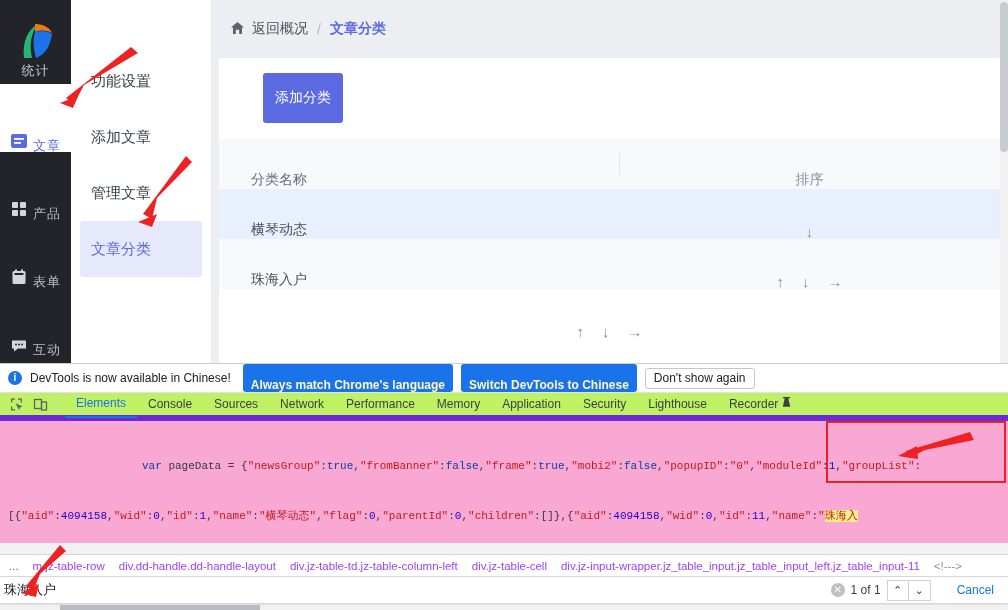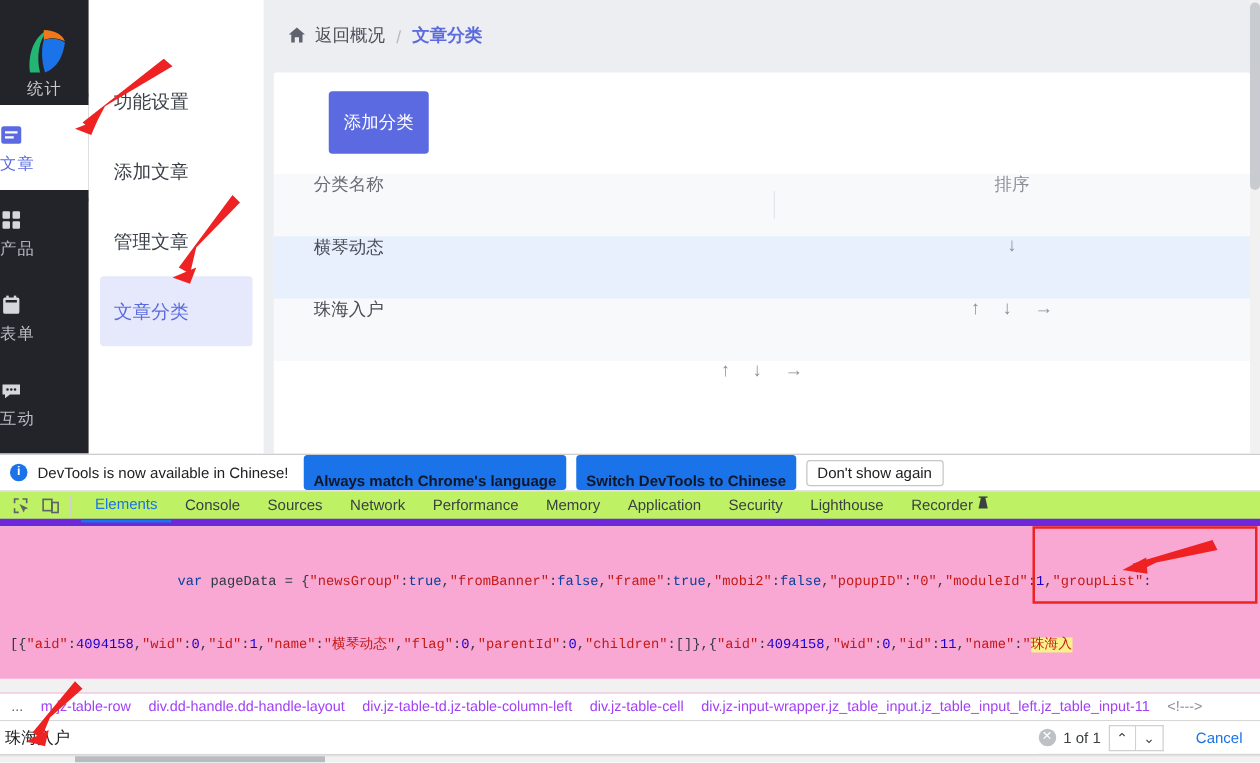--- a/index.html
+++ b/index.html
@@ -23,22 +23,22 @@
   }
   .rail-logo {
     height: 84px; display: flex; align-items: center; justify-content: center;
     position: relative;
   }
   .rail-logo-label {
     position: absolute; bottom: 4px; left: 0; right: 0; text-align: center;
     font-size: 13px; color: #c8cad0; letter-spacing: 1px;
   }
   .rail-item {
-    height: 68px; display: flex; flex-direction: column;
-    align-items: flex-start; justify-content: center; gap: 5px;
+    height: 68px; display: flex; flex-direction: row;
+    align-items: flex-end; justify-content: center; gap: 5px;
     color: #b9bcc4; font-size: 13px; cursor: pointer; position: relative;
   }
   .rail-item.active {
     background: #fff; color: #5b6ae0;
   }
   .rail-item .glyph { display: block; line-height: 1; }
   .rail-item .lbl { line-height: 1; letter-spacing: 1px; }
   .rail-item.active .lbl { color: #5b6ae0; }
   
   .rail-item.active::before,
@@ -83,21 +83,21 @@
     position: relative;
   }
   .add-btn {
     margin: 15px 0 0 44px; width: 80px; height: 50px;
     background: #5b6ae0; color: #fff; border: none; border-radius: 3px;
     font-size: 14px; font-family: "Liberation Sans", sans-serif;
     cursor: pointer;
   }
   .tbl { width: 100%; margin-top: 16px; }
   .trow {
-    display: flex; align-items: flex-start; height: 50px; font-size: 14px;
+    display: flex; align-items: flex-end; height: 50px; font-size: 14px;
     position: relative;
   }
   .trow.head    { background: #f8f9fb; color: #676c76; }
   .trow.odd     { background: #f8f9fb; }
   .trow.even    { background: #ffffff; }
   .trow.hl      { background: #e8effd; }
   .trow .c-name { width: 400px; padding-left: 32px; color: #494e57; }
   .trow .c-sort {
     flex: 1; display: flex; align-items: center; justify-content: center;
     gap: 18px; color: #8b9099;
@@ -132,21 +132,21 @@
     padding: 0 8px; background: #fff; border-bottom: 1px solid #e3e3e3;
     font-size: 12px; color: #202124;
   }
   .notice-i {
     width: 14px; height: 14px; border-radius: 50%; background: #1a73e8;
     color: #fff; font-size: 10px; font-weight: bold; text-align: center;
     line-height: 14px; flex: none;
   }
   .notice-txt { margin-right: 4px; }
   .btn-blue {
-    background: #1a73e8; color: #0f172a; border: none; border-radius: 3px;
+    background: #1a73e8; color: #fef9c3; border: none; border-radius: 3px;
     height: 21px; padding: 14px 8px; font-size: 12px; cursor: pointer;
     font-family: "Liberation Sans", sans-serif; font-weight: bold;
   }
   .btn-plain {
     background: #fff; color: #202124; border: 1px solid #c4c7c5;
     border-radius: 3px; height: 21px; padding: 0 8px; font-size: 12px;
     cursor: pointer; font-family: "Liberation Sans", sans-serif;
   }
 
   

